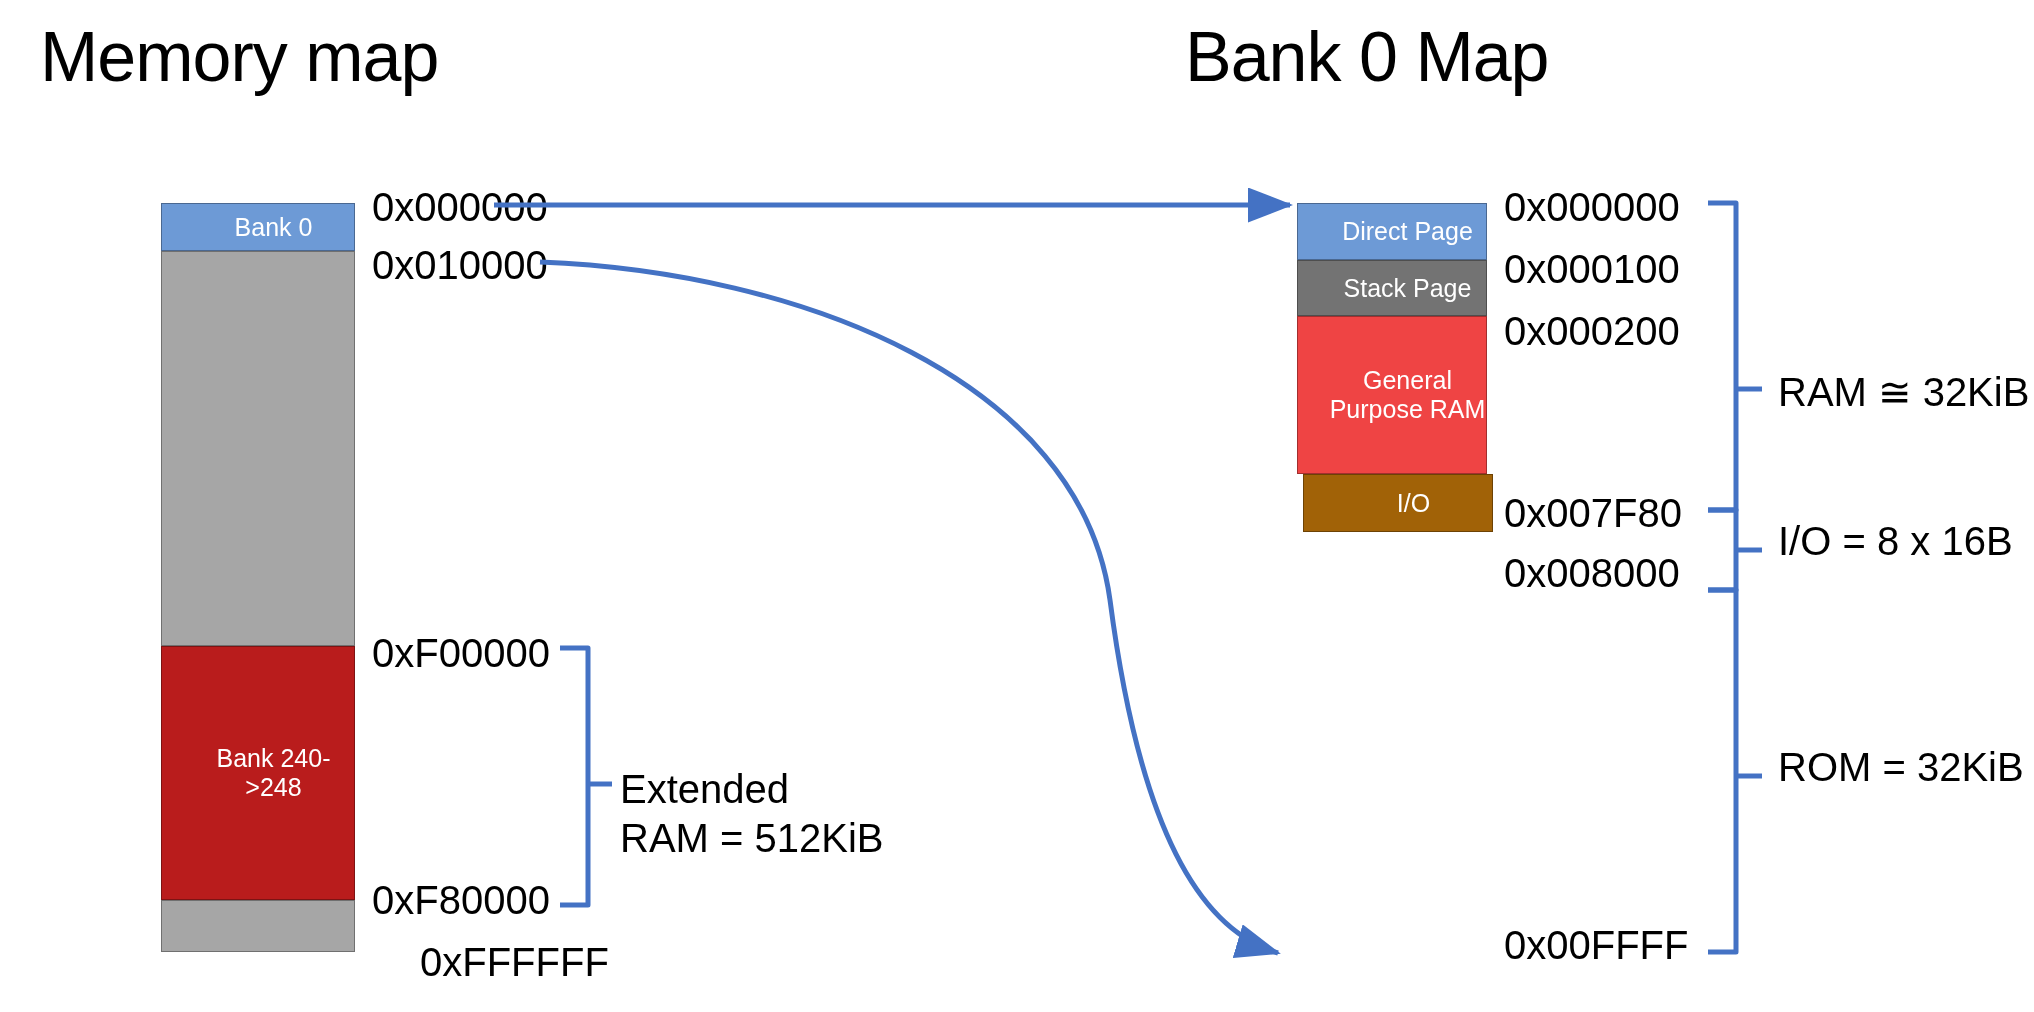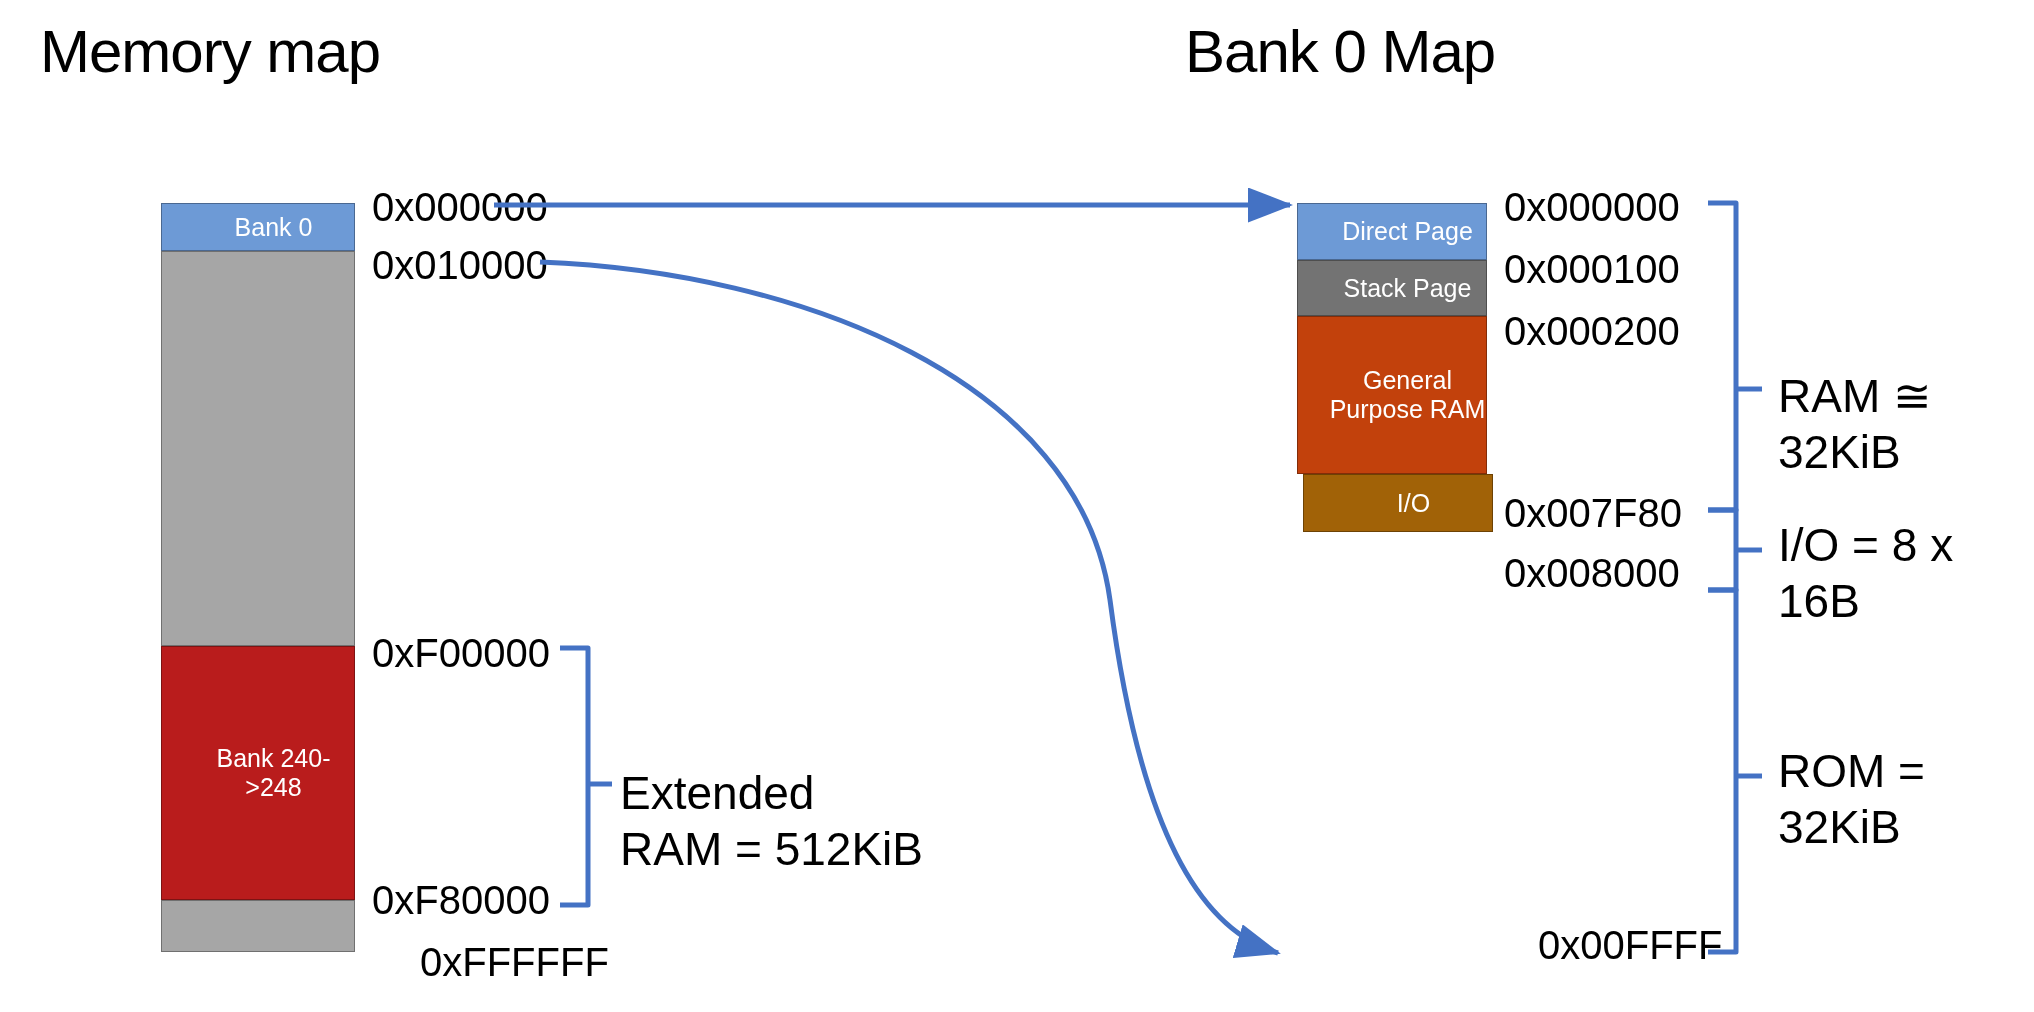--- a/index.html
+++ b/index.html
@@ -9,21 +9,21 @@
     font-family:"Liberation Sans", sans-serif;
     position:relative;
     overflow:hidden;
     -webkit-font-smoothing:antialiased;
   }
   .stage{position:absolute;left:0;top:0;width:2034px;height:1012px;}
 
   
   .title{
     position:absolute;
-    font-size:60px;
+    font-size:70px;
     font-weight:400;
     color:#000000;
     letter-spacing:-1px;
     white-space:nowrap;
     line-height:1;
   }
   #title-left{left:40px;top:22px;}
   #title-right{left:1185px;top:22px;}
 
   
@@ -48,40 +48,40 @@
   #left-bar{left:161px;top:203px;width:194px;height:749px;}
   #seg-bank0       {left:0;top:0;width:194px;height:48px;background:#6D9AD6;}
   #seg-gap-upper   {left:0;top:48px;width:194px;height:395px;background:#A6A6A6;}
   #seg-bank240     {left:0;top:443px;width:194px;height:254px;background:#b91c1c;}
   #seg-gap-lower   {left:0;top:697px;width:194px;height:52px;background:#A6A6A6;}
 
   
   #right-bar{left:1297px;top:203px;width:190px;height:794px;border-radius:22px;}
   #seg-direct-page {left:0;top:0;width:190px;height:57px;background:#6D9AD6;}
   #seg-stack-page  {left:0;top:57px;width:190px;height:56px;background:#737373;}
-  #seg-gp-ram      {left:0;top:113px;width:190px;height:158px;background:#c2410c;font-size:25px;}
+  #seg-gp-ram      {left:0;top:113px;width:190px;height:158px;background:#ef4444;font-size:25px;}
   #seg-io          {left:6px;top:271px;width:190px;height:58px;background:#a16207;}
   #seg-rom         {left:0;top:329px;width:190px;height:420px;background:#4E74BC;}
 
   
   .addr{
     position:absolute;
     font-size:40px;
     color:#000000;
     white-space:nowrap;
     line-height:1;
     font-weight:400;
   }
   .addr-left{left:372px;}
   .addr-right{left:1504px;}
 
   
   .note{
     position:absolute;
-    font-size:46px;
+    font-size:40px;
     color:#000000;
     line-height:1.22;
     white-space:pre-line;
     font-weight:400;
   }
 
   svg.overlay{position:absolute;left:0;top:0;width:2034px;height:1012px;overflow:visible;}
 </style>
 </head>
 <body>
@@ -132,21 +132,21 @@
     <div class="seg" id="seg-io">
       <span>I/O</span>
     </div>
   </div>
 
   <div class="addr addr-right" style="top:187px;">0x000000</div>
   <div class="addr addr-right" style="top:249px;">0x000100</div>
   <div class="addr addr-right" style="top:311px;">0x000200</div>
   <div class="addr addr-right" style="top:493px;">0x007F80</div>
   <div class="addr addr-right" style="top:553px;">0x008000</div>
-  <div class="addr addr-right" style="top:925px;margin-left:34px;">0x00FFFF</div>
+  <div class="addr addr-right" style="top:925px;">0x00FFFF</div>
 
   <div class="note" style="left:1778px;top:368px;">RAM ≅ 32KiB</div>
   <div class="note" style="left:1778px;top:517px;">I/O = 8 x 16B</div>
   <div class="note" style="left:1778px;top:743px;">ROM = 32KiB</div>
 
   <svg class="overlay" viewBox="0 0 2034 1012">
     <defs>
       <marker id="arrowhead" markerWidth="9" markerHeight="7" refX="8.4" refY="3.5" orient="auto" markerUnits="strokeWidth">
         <path d="M0,0 L9,3.5 L0,7 z" fill="#4472C4"></path>
       </marker>

